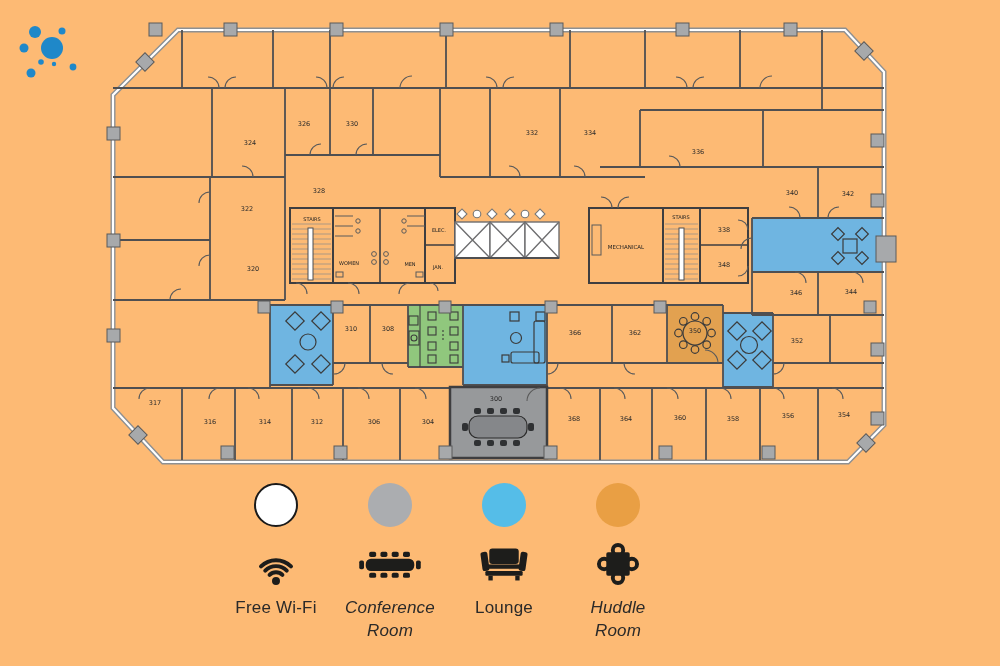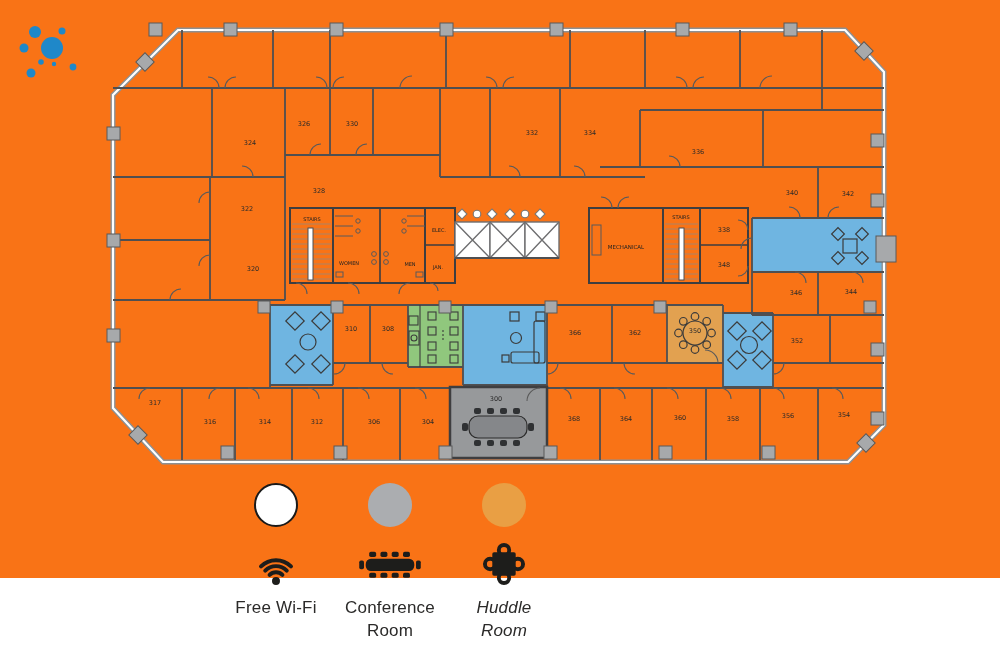--- a/index.html
+++ b/index.html
@@ -1,17 +1,17 @@
 <!DOCTYPE html>
 <html><head>
 <meta charset="utf-8">
 <style>
   html,body{margin:0;padding:0;background:#ffffff;}
   body{width:1000px;height:666px;font-family:"Liberation Sans",sans-serif;overflow:hidden;}
-  #stage{position:relative;width:1000px;height:578px;background:#f97316;}
+  #stage{position:relative;width:1000px;height:666px;background:#fdba74;}
   #plan{position:absolute;left:0;top:0;}
   .room-num{font-family:"DejaVu Sans",sans-serif;font-size:6.5px;fill:#2a2a2a;text-anchor:middle;}
   .core-label{font-family:"DejaVu Sans",sans-serif;fill:#222;text-anchor:middle;}
   .legend{position:absolute;left:219px;top:483px;width:570px;display:flex;}
   .legend-item{width:114px;text-align:center;}
   .legend-circle{width:44px;height:44px;border-radius:50%;display:block;margin:0 auto;box-sizing:border-box;}
   .legend-icon{display:block;margin:11px auto 0;height:52px;color:#1d1d1b;}
   .icon-free-wifi{width:54px;}
   .icon-break-area-coffee-bar{width:56px;}
   .icon-conference-room{width:80px;}
@@ -354,21 +354,28 @@
         <svg class="legend-icon icon-free-wifi">
           <use href="#wifi-icon"></use>
         </svg>
         <div class="legend-label" style="color: rgb(43, 42, 41);">Free Wi-Fi</div>
       </div>
       <div class="legend-item">
         <span class="legend-circle" style="background: rgb(171, 173, 176);"></span>
         <svg class="legend-icon icon-conference-room">
           <use href="#conference-table-icon"></use>
         </svg>
-        <div class="legend-label" style="color: rgb(43, 42, 41);">Conference<br>Room</div>
+        <div class="legend-label" style="color: rgb(43, 42, 41); font-style: italic;">Conference<br>Room</div>
+      </div>
+      <div class="legend-item">
+        <span class="legend-circle" style="background: rgb(85, 189, 232);"></span>
+        <svg class="legend-icon icon-lounge">
+          <use href="#sofa-icon"></use>
+        </svg>
+        <div class="legend-label" style="color: rgb(43, 42, 41);">Lounge</div>
       </div>
       <div class="legend-item">
         <span class="legend-circle" style="background: rgb(233, 159, 68);"></span>
         <svg class="legend-icon icon-huddle-room">
           <use href="#round-table-icon"></use>
         </svg>
         <div class="legend-label" style="color: rgb(43, 42, 41); font-style: italic;">Huddle<br>Room</div>
       </div>
     </div>
 </div>

